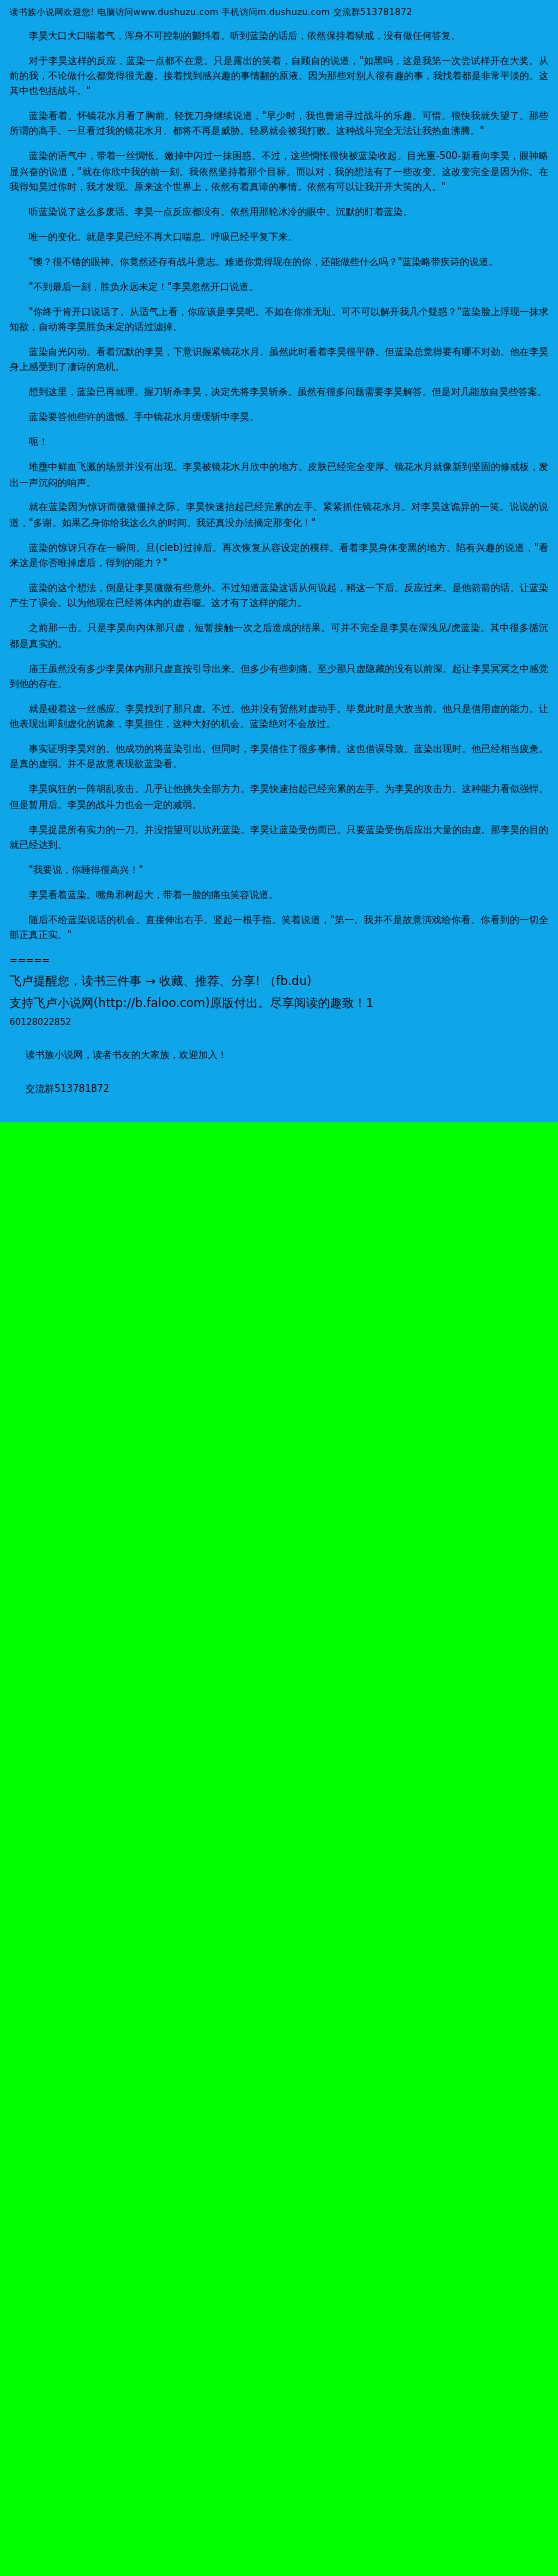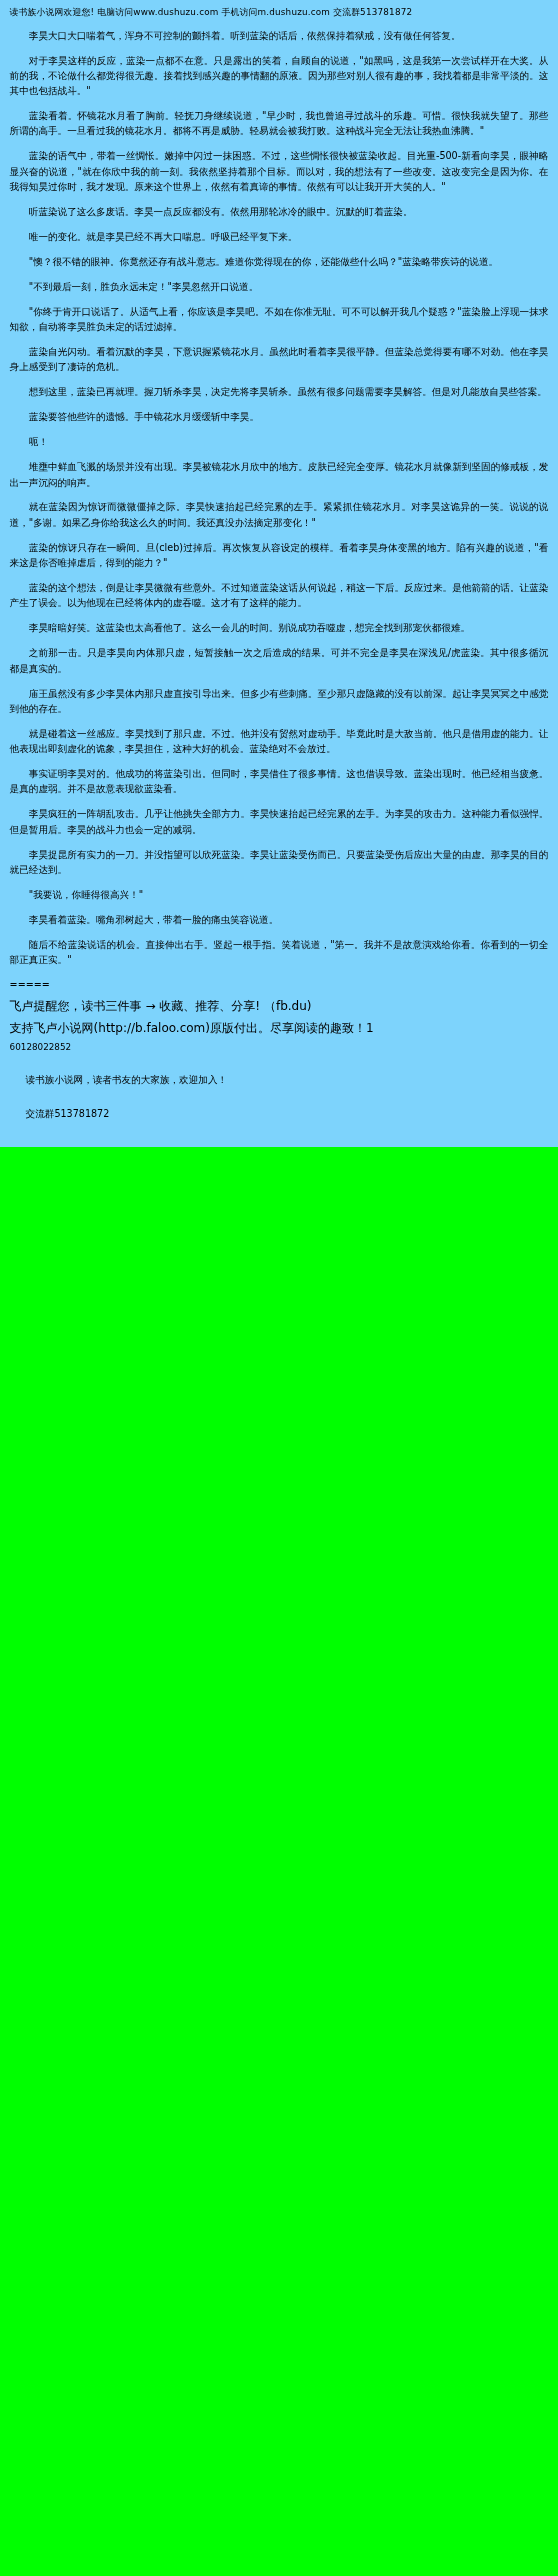--- a/index.html
+++ b/index.html
@@ -11,21 +11,21 @@
     background: #00ff00;
     font-family: "DejaVu Sans", "Liberation Sans", sans-serif;
     color: #000000;
     font-size: 9.6px;
     line-height: 1.55;
   }
   .page {
     width: 558px;
     box-sizing: border-box;
     padding: 4.8px 9.6px 8px 9.6px;
-    background: #7dd3fc;
+    background: #0ea5e9;
   }
   .header {
     font-size: 8.8px;
     line-height: 1.5;
     margin: 1.6px 0 8px 0;
     letter-spacing: 0.2px;
   }
   p.para {
     margin: 0 0 9.6px 0;
     text-indent: 2em;
@@ -77,21 +77,20 @@
     <p class="para">"不到最后一刻，胜负永远未定！"李昊忽然开口说道。</p>
     <p class="para">"你终于肯开口说话了。从适气上看，你应该是李昊吧。不如在你准无耻。可不可以解开我几个疑惑？"蓝染脸上浮现一抹求知欲，自动将李昊胜负未定的话过滤掉。</p>
     <p class="para">蓝染自光闪动。看着沉默的李昊，下意识握紧镜花水月。虽然此时看着李昊很平静。但蓝染总觉得要有哪不对劲。他在李昊身上感受到了凄诗的危机。</p>
     <p class="para">想到这里，蓝染已再就理。握刀斩杀李昊，决定先将李昊斩杀。虽然有很多问题需要李昊解答。但是对几能放自昊些答案。</p>
     <p class="para">蓝染要答他些许的遗憾。手中镜花水月缓缓斩中李昊。</p>
     <p class="para">呃！</p>
     <p class="para">堆壅中鲜血飞溅的场景并没有出现。李昊被镜花水月欣中的地方。皮肤已经完全变厚。镜花水月就像新到坚固的修戒板，发出一声沉闷的响声。</p>
     <p class="para">就在蓝染因为惊讶而微微僵掉之际。李昊快速抬起已经完累的左手。紧紧抓住镜花水月。对李昊这诡异的一笑。说说的说道，"多谢。如果乙身你给我这么久的时间。我还真没办法摘定那变化！"</p>
     <p class="para">蓝染的惊讶只存在一瞬间。旦(cleb)过掉后。再次恢复从容设定的模样。看着李昊身体变黑的地方。陷有兴趣的说道，"看来这是你否唯掉虐后，得到的能力？"</p>
     <p class="para">蓝染的这个想法，倒是让李昊微微有些意外。不过知道蓝染这话从何说起，稍这一下后。反应过来。是他箭箭的话。让蓝染产生了误会。以为他现在已经将体内的虚吞噬。这才有了这样的能力。</p>
-    <p class="para">李昊暗暗好笑。这蓝染也太高看他了。这么一会儿的时间。别说成功吞噬虚，想完全找到那宠伙都很难。</p>
     <p class="para">之前那一击。只是李昊向内体那只虚，短暂接触一次之后造成的结果。可并不完全是李昊在深浅见/虎蓝染。其中很多循沉都是真实的。</p>
     <p class="para">庙王虽然没有多少李昊体内那只虚直按引导出来。但多少有些刺痛。至少那只虚隐藏的没有以前深。起让李昊冥冥之中感觉到他的存在。</p>
     <p class="para">就是碰着这一丝感应。李昊找到了那只虚。不过。他并没有贸然对虚动手。毕竟此时是大敌当前。他只是借用虚的能力。让他表现出即刻虚化的诡象，李昊担住，这种大好的机会。蓝染绝对不会放过。</p>
     <p class="para">事实证明李昊对的。他成功的将蓝染引出。但同时，李昊借住了很多事情。这也借误导致。蓝染出现时。他已经相当疲惫。是真的虚弱。并不是故意表现欲蓝染看。</p>
     <p class="para">李昊疯狂的一阵胡乱攻击。几乎让他挑失全部方力。李昊快速抬起已经完累的左手。为李昊的攻击力。这种能力看似强悍。但是暂用后。李昊的战斗力也会一定的减弱。</p>
     <p class="para">李昊捉昆所有实力的一刀。并没指望可以欣死蓝染。李昊让蓝染受伤而已。只要蓝染受伤后应出大量的由虚。那李昊的目的就已经达到。</p>
     <p class="para">"我要说，你睡得很高兴！"</p>
     <p class="para">李昊看着蓝染。嘴角邪树起大，带着一脸的痛虫笑容说道。</p>
     <p class="para">随后不给蓝染说话的机会。直接伸出右手。竖起一根手指。笑着说道，"第一。我并不是故意演戏给你看。你看到的一切全部正真正实。"</p>
     <p class="para"></p>

